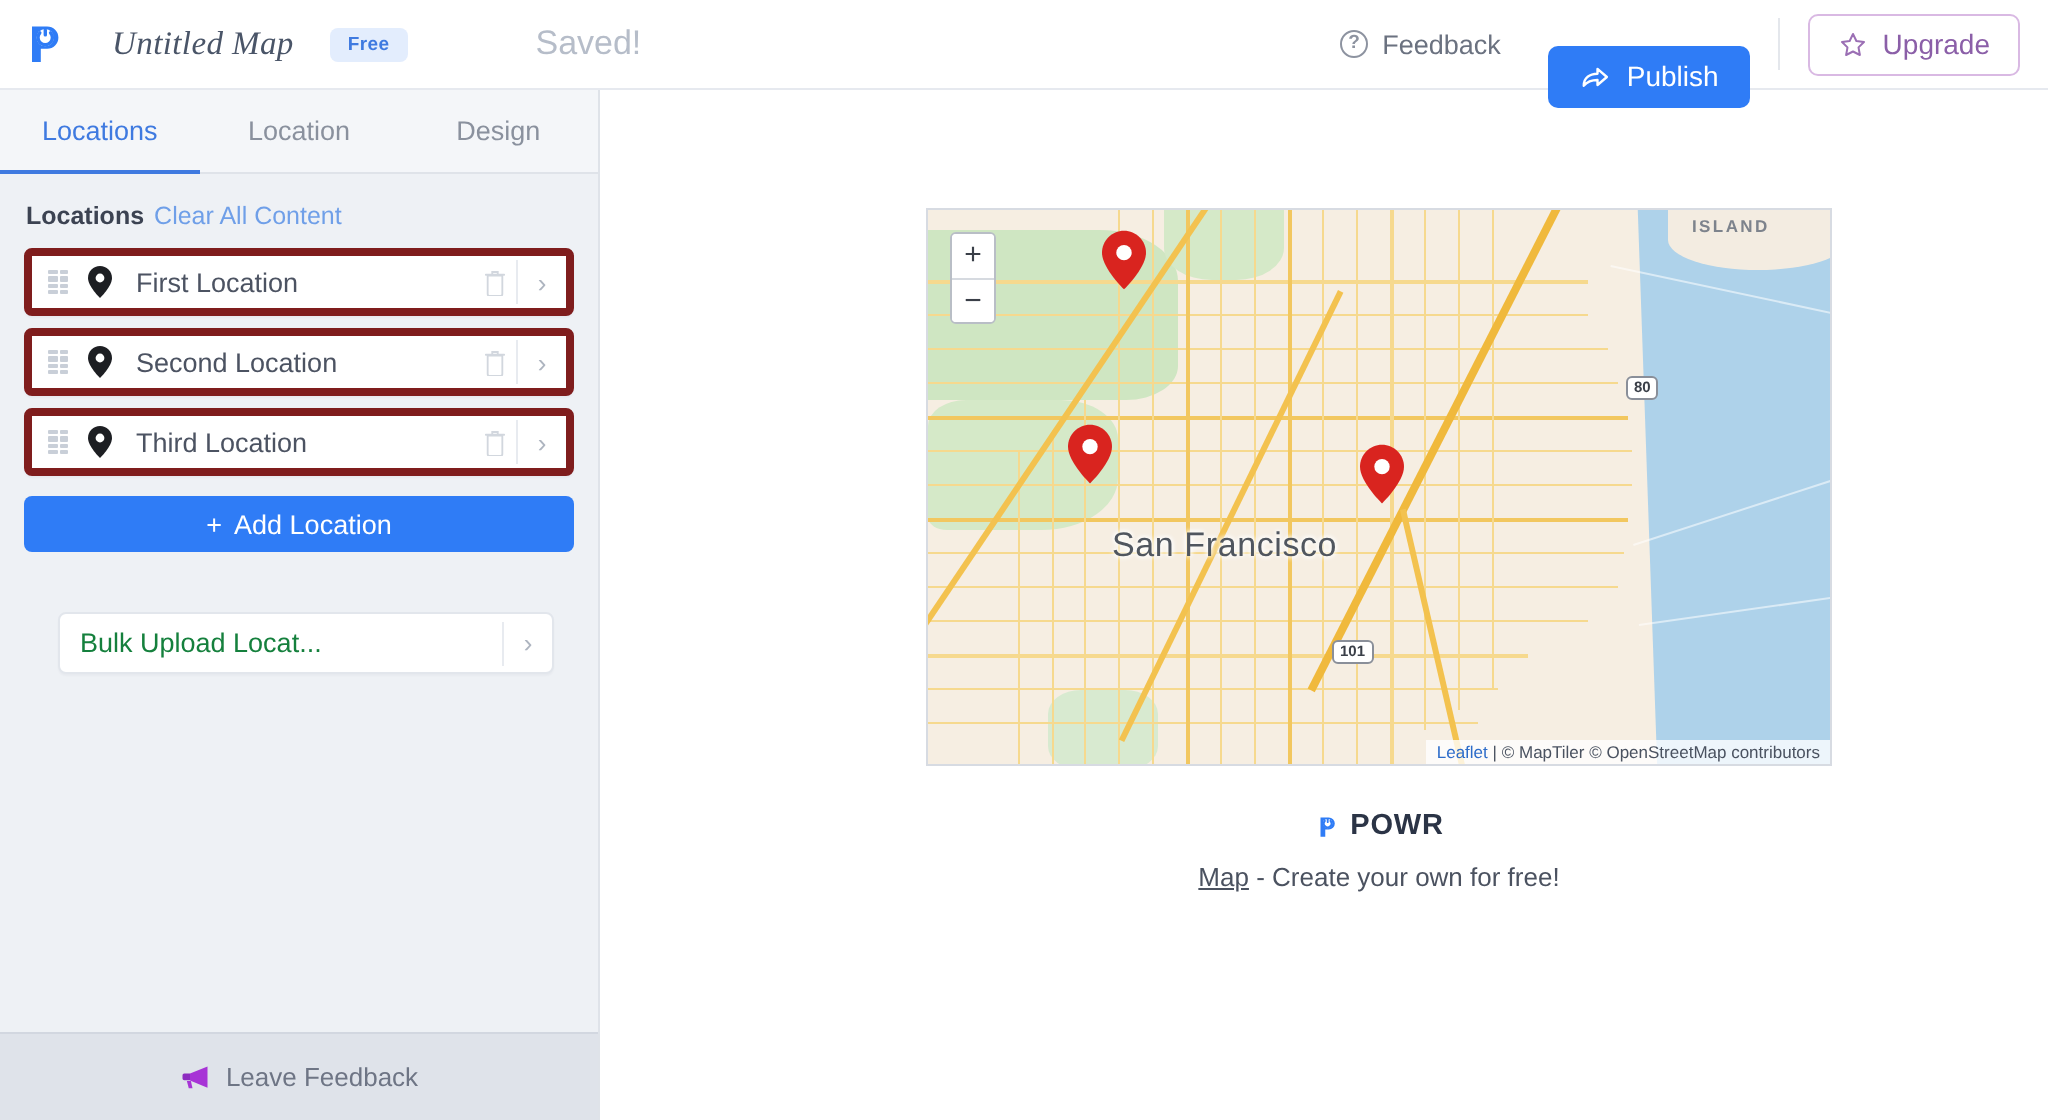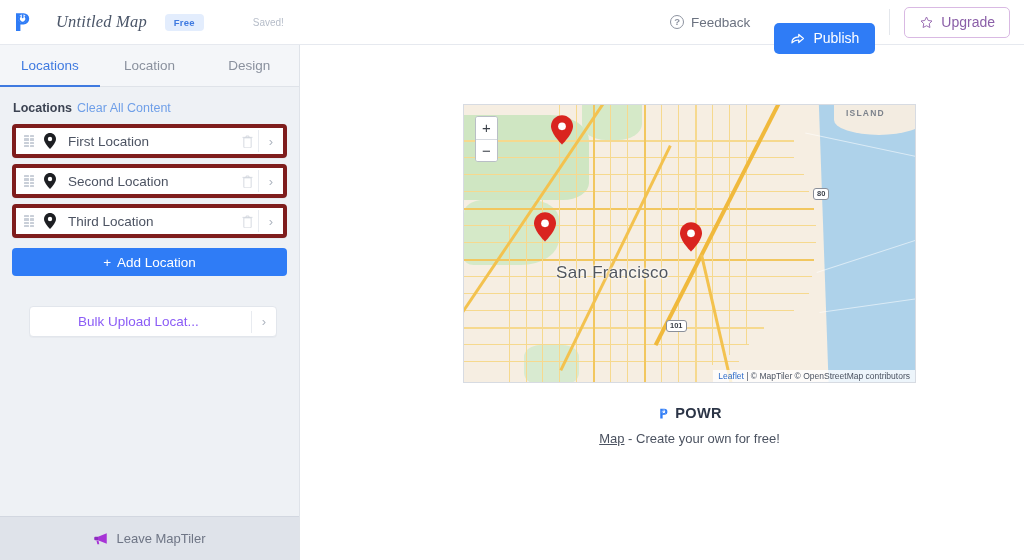--- a/index.html
+++ b/index.html
@@ -27,21 +27,21 @@
     letter-spacing: .2px; white-space: nowrap;
   }
   .plan-badge {
     margin-left: 18px;
     background: #e3edfd; color: #3f7ae0;
     font-size: 9.5px; font-weight: bold;
     padding: 3px 9px; border-radius: 4px;
     letter-spacing: .2px;
   }
   .saved-text {
-    margin-left: 49px; font-size: 10px; color: #b6bdc9;
+    margin-left: 64px; font-size: 17px; color: #b6bdc9;
   }
   .header-right { margin-left: auto; display: flex; align-items: center; gap: 0; }
   .support-btn {
     display: flex; align-items: center; gap: 7px;
     font-size: 13.5px; color: #6b7280;
     padding: 6px 10px; cursor: pointer; background: none; border: none;
     font-family: "Liberation Sans", sans-serif;
   }
   .circ-q {
     width: 14px; height: 14px; border: 1.3px solid #8d93a0; border-radius: 50%;
@@ -134,21 +134,21 @@
     font-family: "Liberation Sans", sans-serif;
   }
   .bulk-row {
     margin: 30px 10px 0 17px;
     height: 31px; background: #fff;
     border: 1px solid #e2e6ec; border-radius: 4px;
     display: flex; align-items: center; padding-left: 10px;
     box-shadow: 0 1px 1px rgba(20,30,60,.03);
     cursor: pointer;
   }
-  .bulk-row .bulk-label { font-size: 13.5px; color: #8b5cf6; flex: 1; margin-left: 38px; }
+  .bulk-row .bulk-label { font-size: 13.5px; color: #15803d; flex: 1; }
 
   .feedback-bar {
     height: 44px; flex: 0 0 44px;
     background: #dfe3ea;
     border-top: 1px solid #d2d7e0;
     display: flex; align-items: center; justify-content: center; gap: 8px;
     cursor: pointer;
   }
   .feedback-bar span.txt { font-size: 13px; color: #6e7585; }
 
@@ -396,21 +396,21 @@
         </div>
 
       </div>
 
       <div class="feedback-bar">
         <svg width="15" height="13" viewBox="0 0 24 20">
           <path d="M22 1.5 8 7.2v5.6l14 5.7Z" fill="#a734d6"></path>
           <path d="M8 7.2H3.4A1.4 1.4 0 0 0 2 8.6v2.6a1.4 1.4 0 0 0 1.4 1.4H8Z" fill="#8d2cc0"></path>
           <path d="M5.5 13.2 7 19h3l-1.3-5.8Z" fill="#a734d6"></path>
         </svg>
-        <span class="txt">Leave MapTiler</span>
+        <span class="txt">Leave Feedback</span>
       </div>
     </div>
 
     <div class="canvas">
 
       <div class="map-wrap">
         <div class="map-inner">
           <div class="water"></div>
           <div class="landmass"></div>
           <div class="land2"></div>

